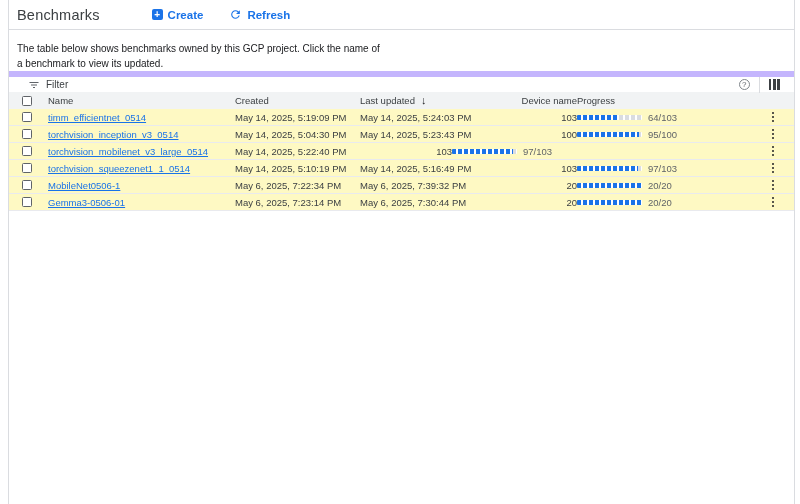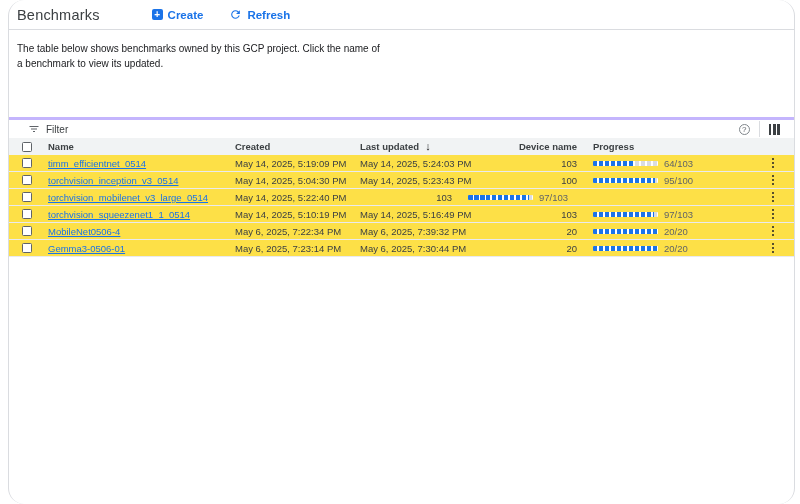--- a/index.html
+++ b/index.html
@@ -1,64 +1,64 @@
 <!DOCTYPE html>
 <html><head>
 <meta charset="utf-8">
 <style>
   * { margin:0; padding:0; box-sizing:border-box; }
   html,body { width:800px; height:504px; background:#fff; overflow:hidden;
     font-family:"Liberation Sans","DejaVu Sans",sans-serif; color:#3c4043; }
   .page { width:800px; height:504px; padding-left:8px; background:#fff; }
   .panel { width:787px; height:100%; background:#fff;
-    border-left:1px solid #dadce0; border-right:1px solid #dadce0;border-radius:16px; }
+    border-left:1px solid #dadce0; border-right:1px solid #dadce0; }
 
   
   .topbar { height:30px; display:flex; align-items:center;
     border-bottom:1px solid #dadce0; padding-left:8px; }
   .page-title { font-size:14.5px; font-weight:500; color:#3c4043; letter-spacing:.2px; }
   .tb-btn { display:inline-flex; align-items:center; gap:5px; border:none; background:none;
     color:#1a73e8; font-size:11.5px; font-weight:600; cursor:pointer;
     font-family:"Liberation Sans","DejaVu Sans",sans-serif; }
   .btn-create { margin-left:52px; }
   .btn-refresh { margin-left:26px; }
   .plus-box { width:11px; height:11px; background:#1a73e8; border-radius:2px;
     display:inline-flex; align-items:center; justify-content:center;
     color:#fff; font-size:10px; font-weight:700; line-height:1; }
   .refresh-svg { width:13px; height:13px; fill:#1a73e8; }
 
   
   .description { padding:11px 16px 0 8px; height:41px; font-size:10px; line-height:15px; color:#202124; }
 
   
-  .toolbar { height:21px; display:flex; align-items:center; border-top:3px solid #c4b5fd;margin-top:46px; }
+  .toolbar { height:21px; display:flex; align-items:center; border-top:6px solid #c4b5fd; }
   .filter-btn { display:inline-flex; align-items:center; gap:6px; margin-left:19px;
     border:none; background:none; cursor:pointer; color:#3c4043; font-size:10px;
     font-family:"Liberation Sans","DejaVu Sans",sans-serif; }
   .filter-svg { width:12px; height:12px; fill:#5f6368; }
   .toolbar-right { margin-left:auto; display:flex; align-items:center; gap:9px; padding-right:14px; }
   .help-circle { width:11px; height:11px; border:1px solid #80868b; border-radius:50%;
     display:inline-flex; align-items:center; justify-content:center;
     font-size:8px; color:#5f6368; cursor:pointer; }
   .vdivider { width:1px; height:16px; background:#dadce0; }
   .columns-icon { display:inline-flex; gap:1.5px; cursor:pointer; }
   .columns-icon i { display:block; width:2.8px; height:11px; background:#3c4043; }
 
   
   .thead { height:17px; background:#f1f3f4; display:flex; align-items:center;
-    font-size:9.5px; font-weight:700; color:#3c4043; }
+    font-size:9.5px; font-weight:400; color:#3c4043; }
   .trow { height:17px; display:flex; align-items:center; border-bottom:1px solid #e9eaee;
-    font-size:9.5px; color:#3c4043; background:#fde047; }
+    font-size:9.5px; color:#3c4043; background:#fef9c3; }
   .cell { display:flex; align-items:center; height:100%; white-space:nowrap; }
   .c-check { width:39px; padding-left:13px; }
   .c-name { width:187px; }
   .c-created { width:125px; }
   .c-updated { width:157px; }
   .c-device { width:60px; justify-content:flex-end; }
-  .c-progress { flex:1; margin-left:16px; gap:6px; }
+  .c-progress { flex:1; margin-left:0; gap:6px; }
   .c-menu { width:42px; justify-content:center; }
   .checkbox { width:10px; height:10px; border:1.4px solid #5f6368; border-radius:1.5px;
     background:#fff; cursor:pointer; }
   .link { color:#1a73e8; text-decoration:underline; cursor:pointer; }
   .sort-arrow { margin-left:6px; font-size:11px; color:#202124; cursor:pointer; line-height:1; }
   .bar { position:relative; width:65px; height:5px; border-radius:1px; overflow:hidden;
     background:repeating-linear-gradient(90deg,#dadce0 0 4.5px,#ffffff 4.5px 6px); }
   .fill { position:absolute; left:0; top:0; bottom:0;
     background:repeating-linear-gradient(90deg,#1a73e8 0 4.5px,#ffffff 4.5px 6px); }
   .frac { color:#5f6368; }
@@ -221,21 +221,21 @@
               <i></i>
             </span>
           </div>
   </div>
 
   <div class="trow">
     <div class="cell c-check">
             <span class="checkbox"></span>
           </div>
     <div class="cell c-name">
-            <a class="link">MobileNet0506-4</a>
+            <a class="link">MobileNet0506-1</a>
           </div>
     <div class="cell c-created">May 6, 2025, 7:22:34 PM</div>
     <div class="cell c-updated">May 6, 2025, 7:39:32 PM</div>
     <div class="cell c-device">20</div>
     <div class="cell c-progress">
       <span class="bar">
               <span class="fill" style="width: 65px;"></span>
             </span>
       <span class="frac">20/20</span>
     </div>

